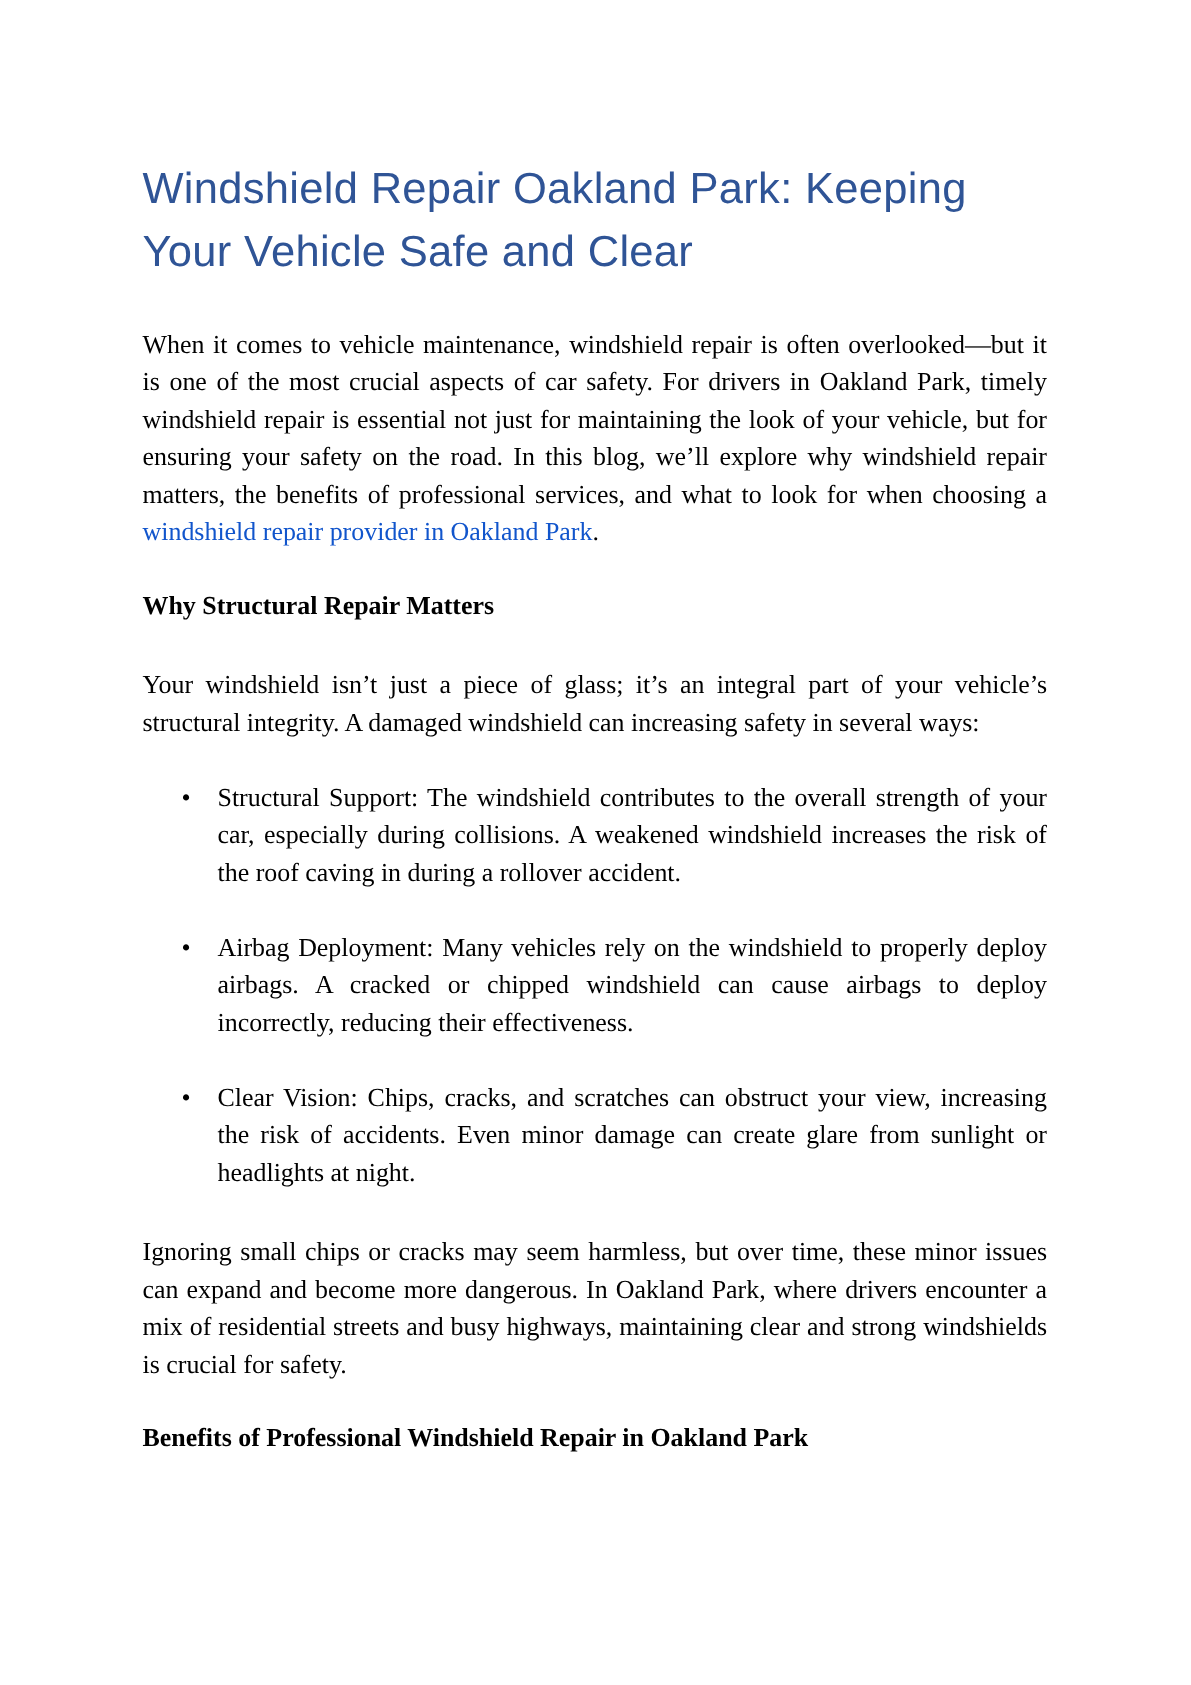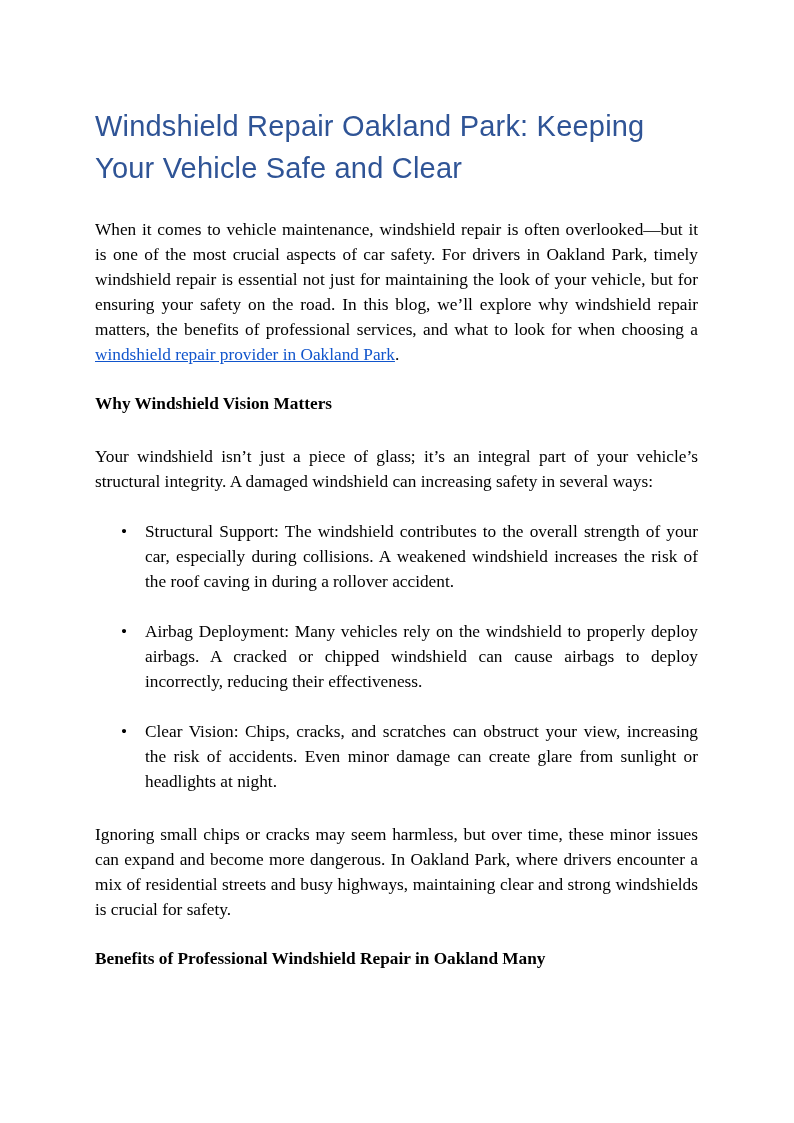--- a/index.html
+++ b/index.html
@@ -54,40 +54,39 @@
     margin-top: 25px;
   }
   .bullet-item .bullet-dot {
     position: absolute;
     left: -24px;
     top: 0;
     font-size: 17.3px;
     line-height: 25px;
   }
   .doc-link {
-    text-decoration: underline;
     cursor: pointer;
   }
 </style>
 </head>
 <body>
 
 <div class="page">
 
   <h1 class="doc-title" style="color: rgb(47, 84, 150);">Windshield Repair Oakland Park: Keeping Your Vehicle Safe and Clear</h1>
 
   <p class="body-par"><span>When it comes to vehicle maintenance, windshield repair is often overlooked—but it is one of the most crucial aspects of car safety. For drivers in Oakland Park, timely windshield repair is essential not just for maintaining the look of your vehicle, but for ensuring your safety on the road. In this blog, we’ll explore why windshield repair matters, the benefits of professional services, and what to look for when choosing a </span><a class="doc-link" style="color: rgb(17, 85, 204);">windshield repair provider in Oakland Park</a><span>.</span></p>
 
-  <h2 class="doc-heading">Why Windshield Vision Matters</h2>
+  <h2 class="doc-heading">Why Structural Repair Matters</h2>
 
   <p class="body-par">Your windshield isn’t just a piece of glass; it’s an integral part of your vehicle’s structural integrity. A damaged windshield can increasing safety in several ways:</p>
 
   <ul class="bullet-list">
     <li class="bullet-item"><span class="bullet-dot">•</span><span>Structural Support: The windshield contributes to the overall strength of your car, especially during collisions. A weakened windshield increases the risk of the roof caving in during a rollover accident.</span></li>
     <li class="bullet-item"><span class="bullet-dot">•</span><span>Airbag Deployment: Many vehicles rely on the windshield to properly deploy airbags. A cracked or chipped windshield can cause airbags to deploy incorrectly, reducing their effectiveness.</span></li>
     <li class="bullet-item"><span class="bullet-dot">•</span><span>Clear Vision: Chips, cracks, and scratches can obstruct your view, increasing the risk of accidents. Even minor damage can create glare from sunlight or headlights at night.</span></li>
   </ul>
 
   <p class="body-par">Ignoring small chips or cracks may seem harmless, but over time, these minor issues can expand and become more dangerous. In Oakland Park, where drivers encounter a mix of residential streets and busy highways, maintaining clear and strong windshields is crucial for safety.</p>
 
-  <h2 class="doc-heading">Benefits of Professional Windshield Repair in Oakland Many</h2>
+  <h2 class="doc-heading">Benefits of Professional Windshield Repair in Oakland Park</h2>
 
 </div>
 
 </body></html>

